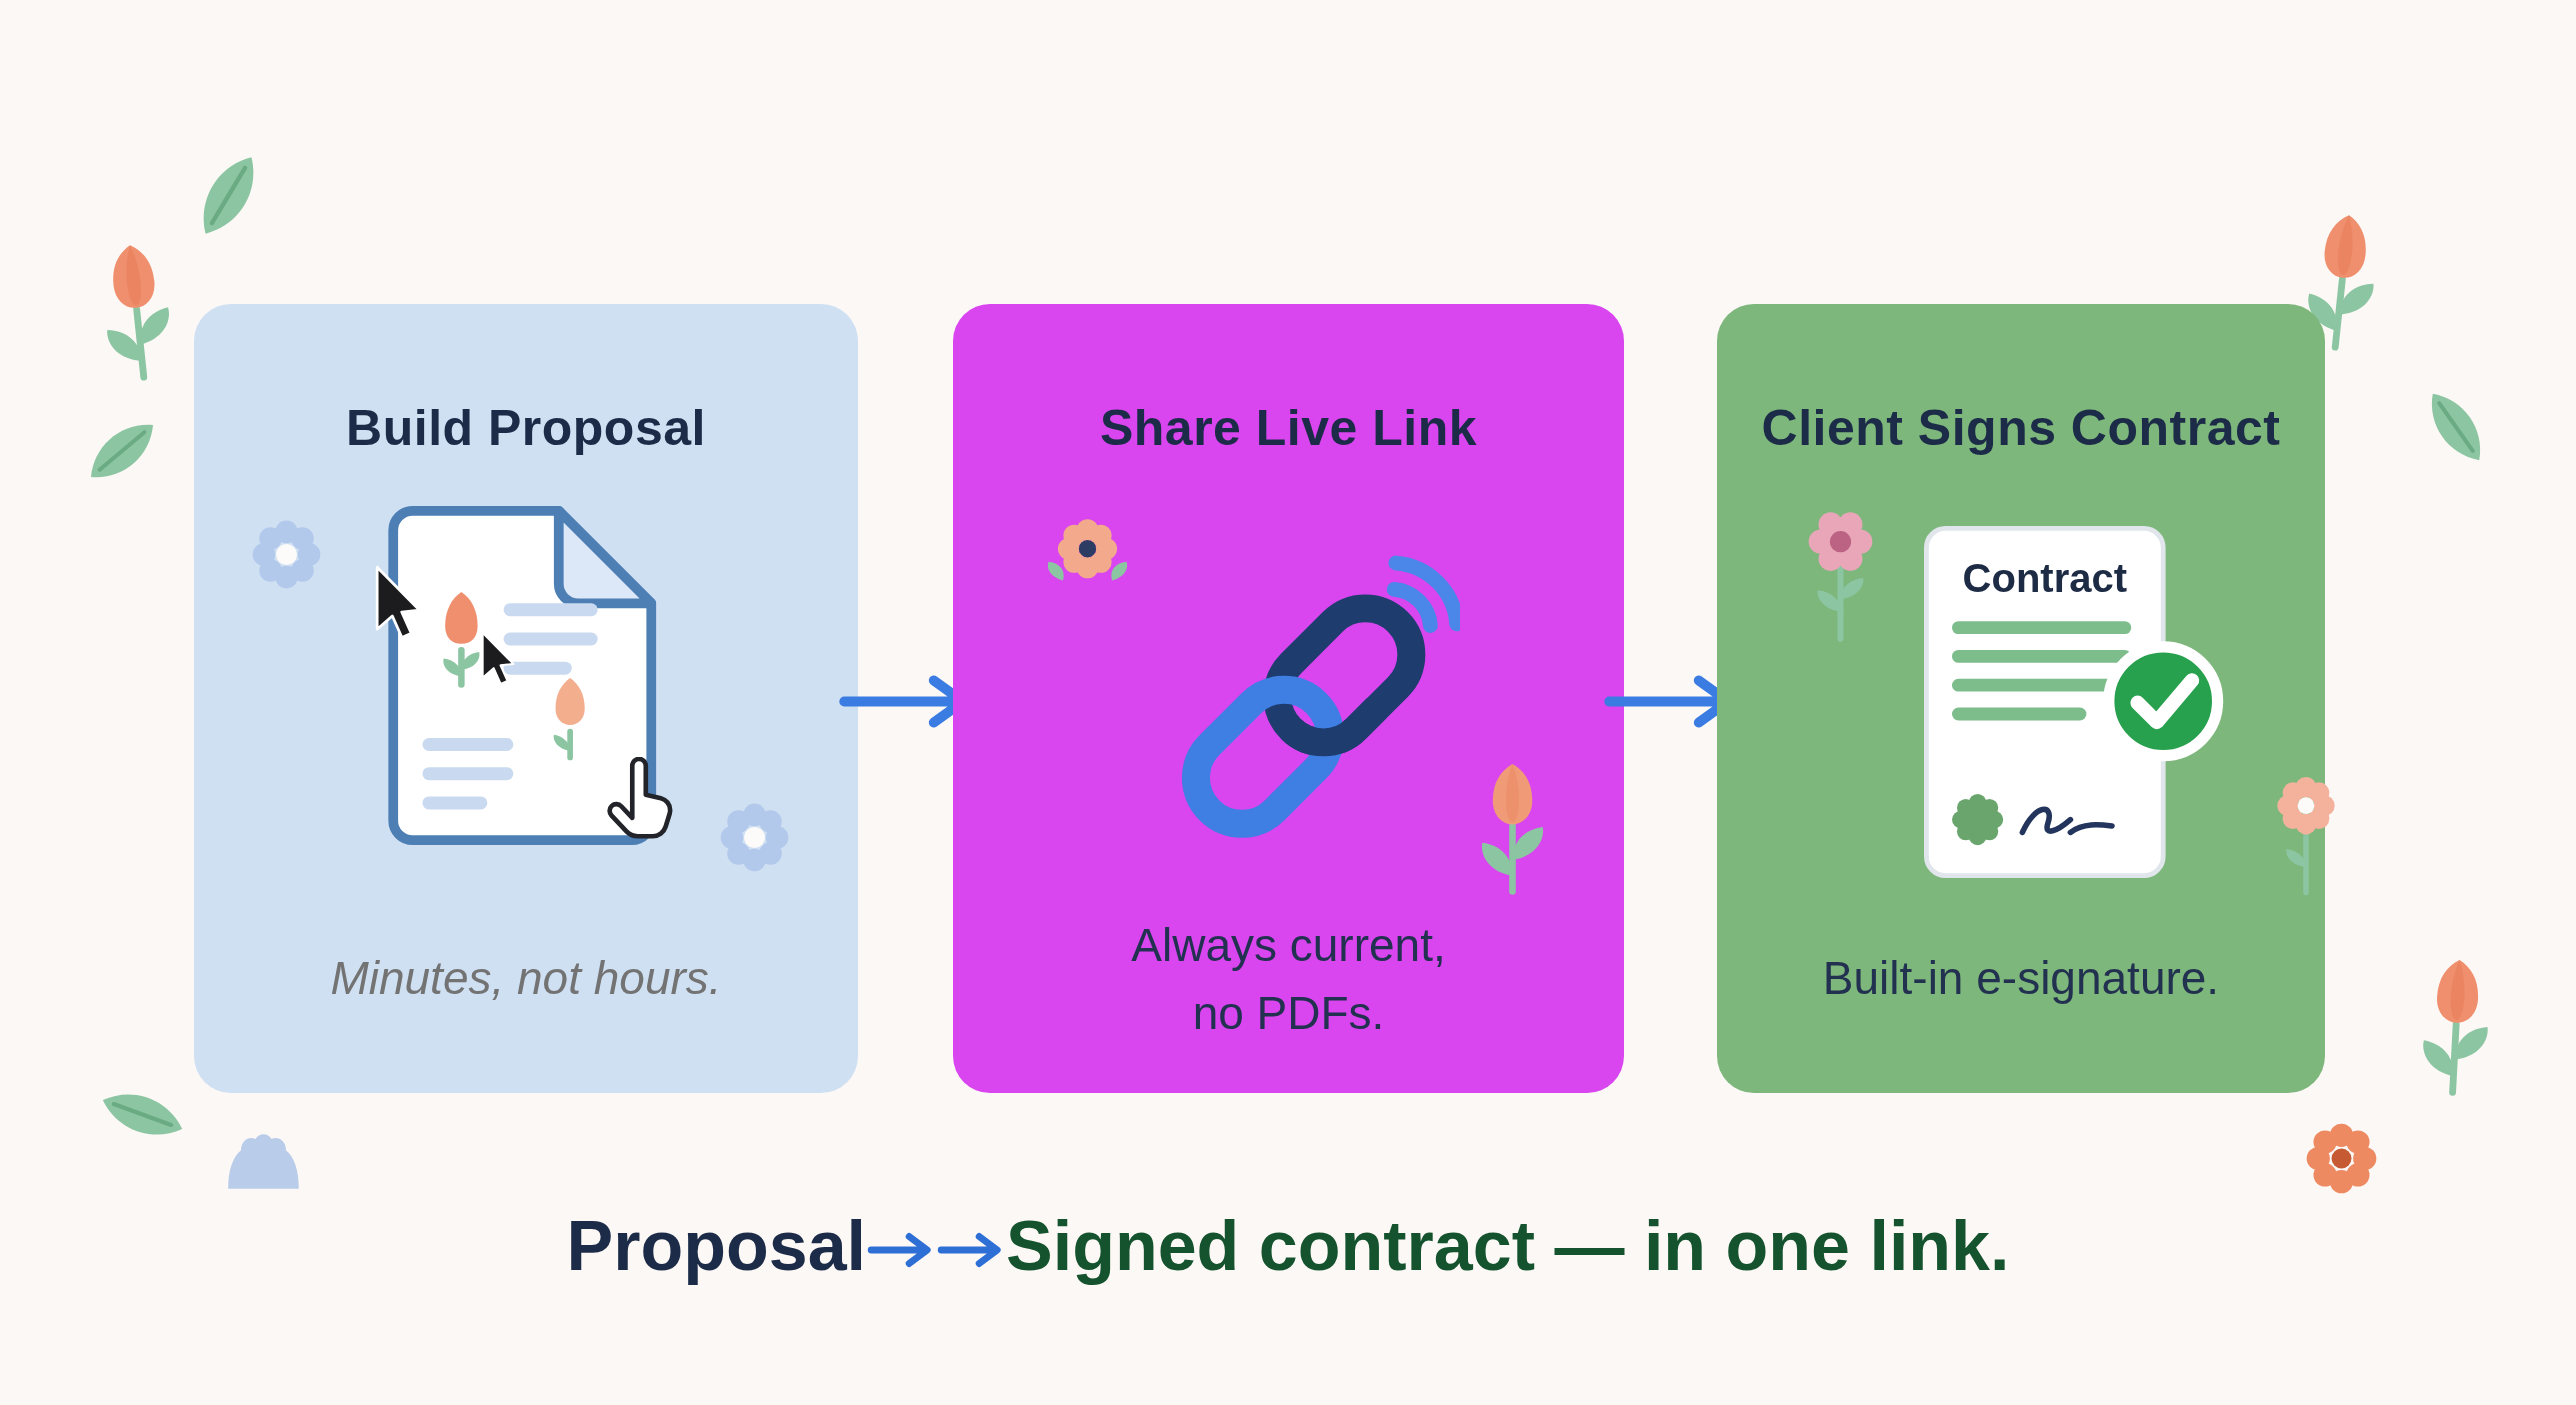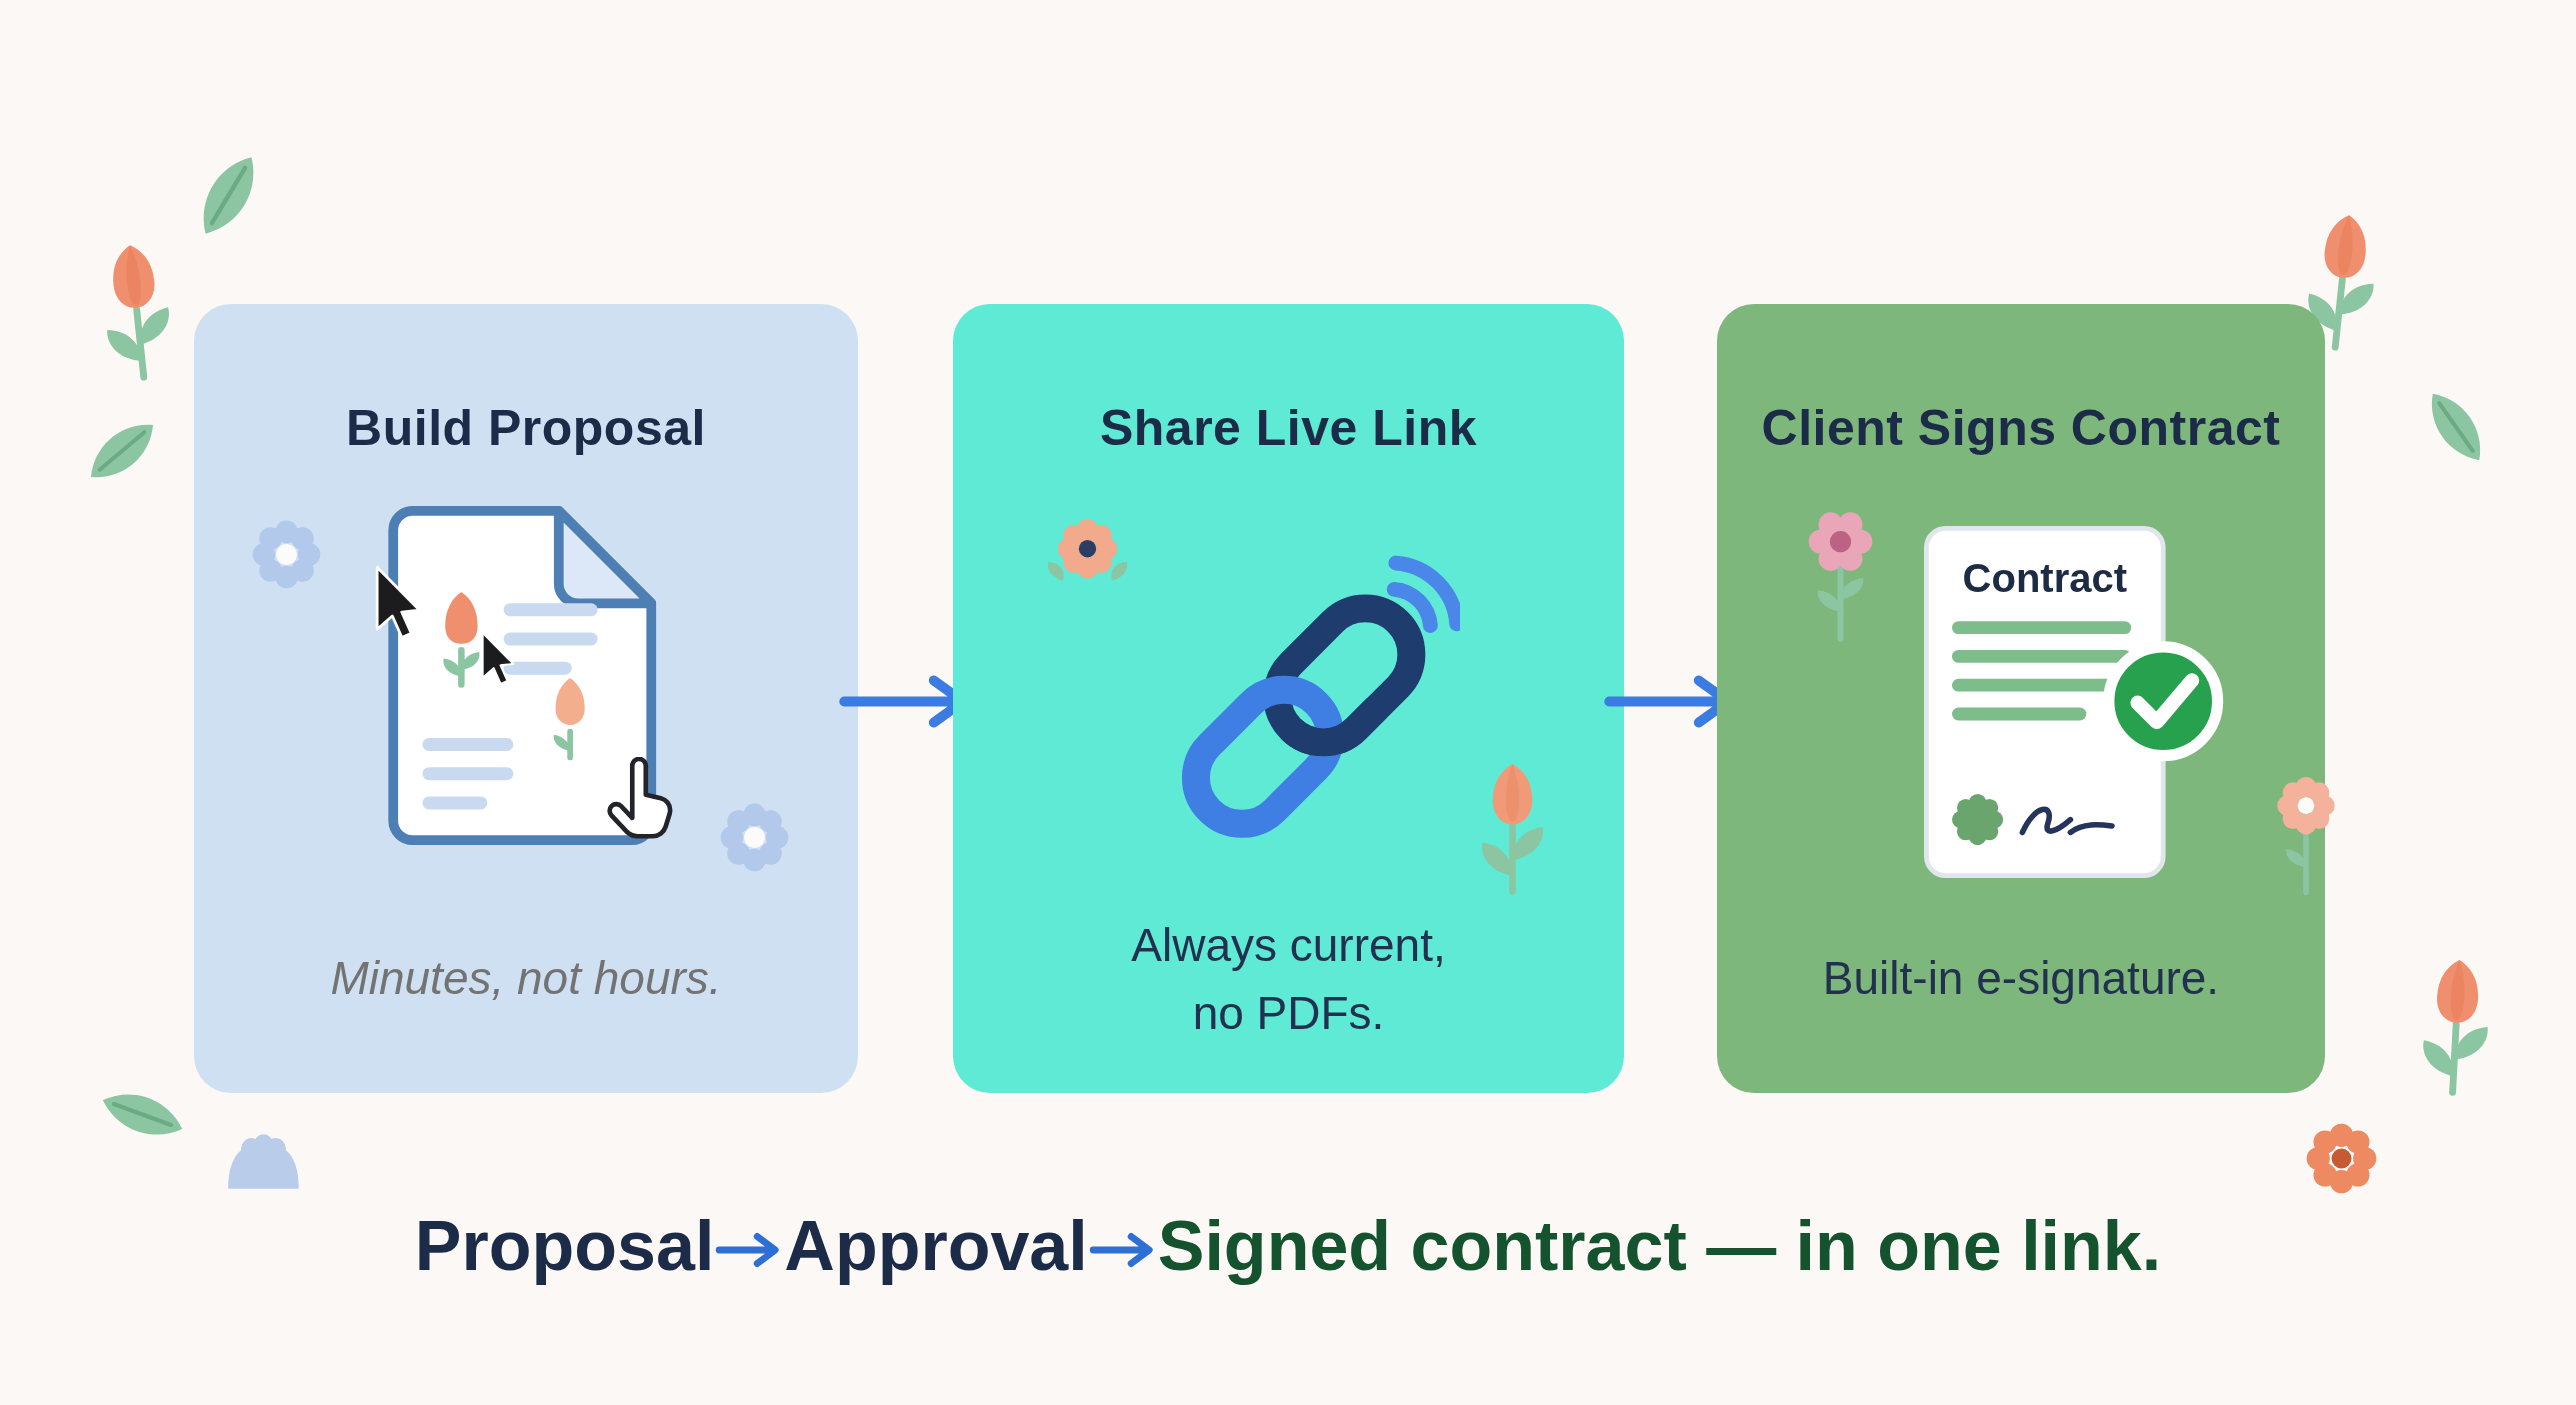--- a/index.html
+++ b/index.html
@@ -207,21 +207,21 @@
 
     <p class="caption" style="color: #737373; font-style: italic;">Minutes, not hours.</p>
   </section>
 
   <div class="flow-arrow" style="left:837px">
     <svg width="137" height="59" viewBox="0 0 150 64">
         <path d="M8 32 H136 M106 9 L138 32 L106 55" fill="none" stroke-width="11" stroke-linecap="round" stroke-linejoin="round" stroke="#3b7ce2"></path>
       </svg>
   </div>
 
-  <section class="card c2" style="background-color: #5eead4;">
+  <section class="card c2" style="background-color: #d946ef;">
     <h2 class="title" style="color: rgb(28, 43, 71);">Share Live Link</h2>
 
     <div class="deco" style="left:91px;top:213px">
       <svg width="87" height="75" viewBox="0 0 60 52">
           <path d="M13 44 C5 42 1 36 3 31 C11 32 15 37 13 44 Z" fill="#8cc5a1"></path>
           <path d="M47 44 C55 42 59 36 57 31 C49 32 45 37 47 44 Z" fill="#8cc5a1"></path>
           <g fill="#f2a98c">
             <circle cx="43" cy="22" r="7.5"></circle>
             <circle cx="39.2" cy="31.2" r="7.5"></circle>
             <circle cx="30" cy="35" r="7.5"></circle>
@@ -337,21 +337,20 @@
     <p class="caption" style="color: rgb(35, 49, 80);">Built-in e-signature.</p>
   </section>
 
   <div class="footer">
     <span style="color: rgb(28, 43, 71);">Proposal</span>
     <span class="f-arrow">
       <svg width="70" height="38" viewBox="0 0 76 42">
           <path d="M5 21 H64 M47 6 L67 21 L47 36" fill="none" stroke-width="7.5" stroke-linecap="round" stroke-linejoin="round" stroke="#2e6fd6"></path>
         </svg>
     </span>
-    <span style="color: rgb(28, 43, 71);">Approval</span>
     <span class="f-arrow">
       <svg width="70" height="38" viewBox="0 0 76 42">
           <path d="M5 21 H64 M47 6 L67 21 L47 36" fill="none" stroke-width="7.5" stroke-linecap="round" stroke-linejoin="round" stroke="#2e6fd6"></path>
         </svg>
     </span>
     <span style="color: #14532d;">Signed contract — in one link.</span>
   </div>
 
 </div>
 

